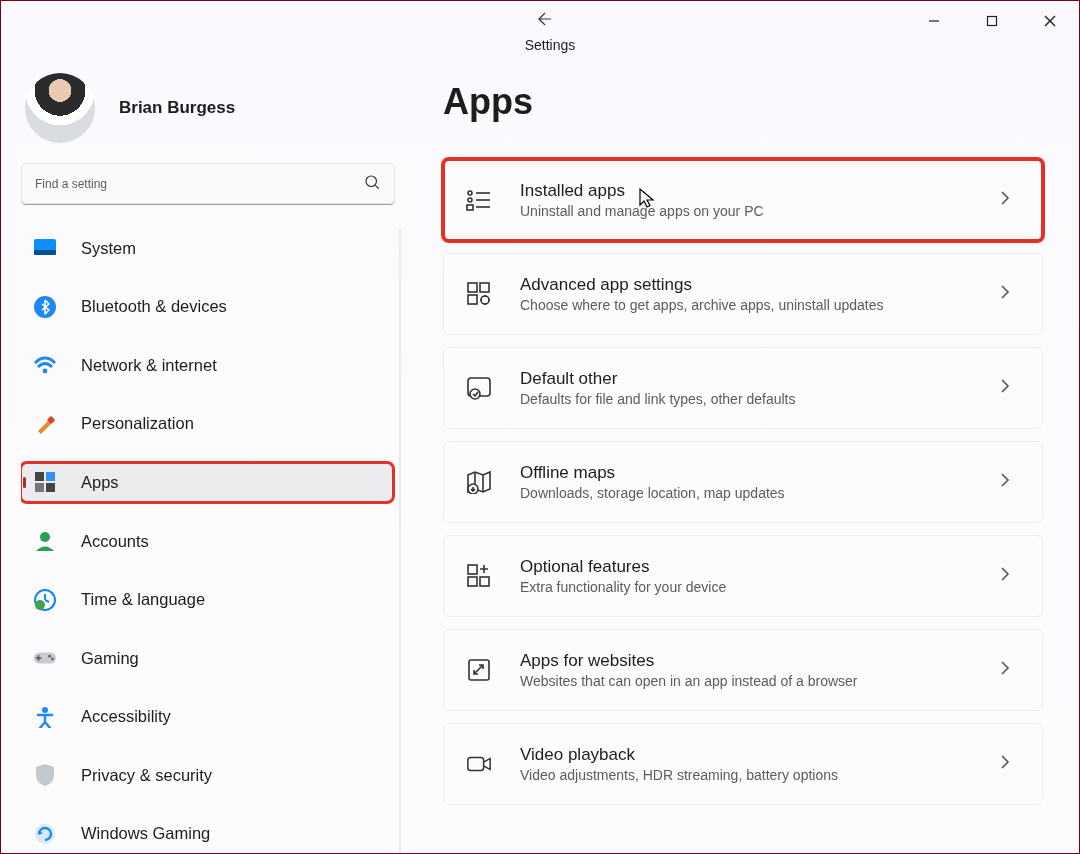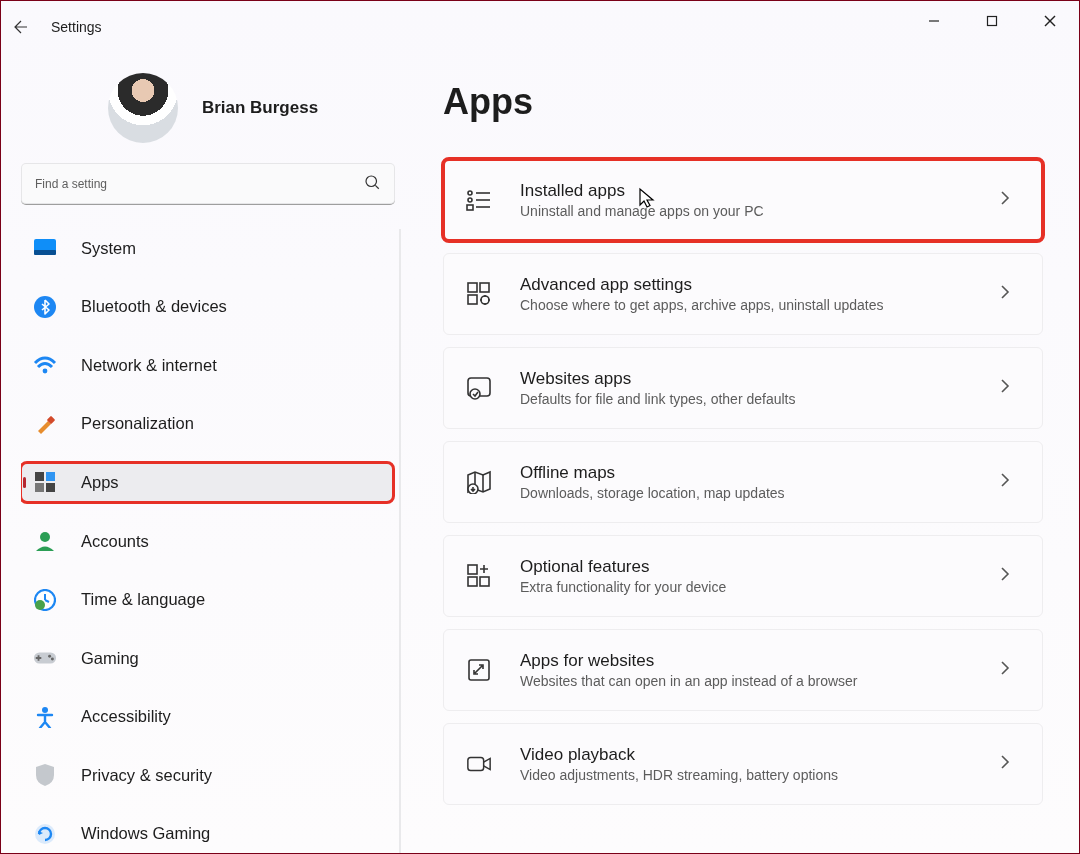--- a/index.html
+++ b/index.html
@@ -10,20 +10,22 @@
     height: 854px;
     overflow: hidden;
     color: #1d1d1d;
     border: 1px solid #7a0018;
     position: relative;
   }
   .titlebar {
     display: flex;
     align-items: center;
     height: 52px;
+    padding-left: 20px;
+    flex-direction: column;
   }
   .titlebar .back {
     width: 40px; height: 40px;
     display:flex;align-items:center;justify-content:center;
     margin-right: 10px;
   }
   .titlebar .title { font-size: 14px; }
   .window-controls {
     position: absolute;
     right: 0; top: 0;
@@ -41,21 +43,20 @@
     width: 400px;
     padding: 20px 0 0 20px;
     display: flex;
     flex-direction: column;
   }
   .user-block {
     display: flex;
     align-items: center;
     margin-bottom: 20px;
     padding-left: 4px;
-    justify-content: center;
   }
   .avatar {
     width: 70px; height: 70px;
     border-radius: 50%;
     background: radial-gradient(circle at 50% 25%, #e8c9b3 0 18%, #2b2b2b 18% 40%, #fff 40% 55%, #d9dde2 55% 100%);
     margin-right: 24px;
     overflow:hidden;
   }
   .user-name { font-weight: 700; font-size: 17px; }
   .search {
@@ -367,21 +368,21 @@
         </div>
         <div class="card">
           <span class="cicon">
             <svg width="26" height="24" viewBox="0 0 26 24">
               <rect x="2" y="2" width="22" height="18" rx="3" stroke="#333" stroke-width="1.6" fill="none"></rect>
               <circle cx="9" cy="18" r="5" fill="#fcfbfd" stroke="#333" stroke-width="1.6"></circle>
               <path d="M7 18 l2 2 l3-4" stroke="#333" stroke-width="1.6" fill="none"></path>
             </svg>
           </span>
           <span class="ctext">
-            <span class="ctitle">Websites apps</span>
+            <span class="ctitle">Default other</span>
             <span class="csub">Defaults for file and link types, other defaults</span>
           </span>
           <span class="chev"><svg width="10" height="16" viewBox="0 0 10 16" fill="none" stroke="#555" stroke-width="1.6">
               <path d="M2 2 L8 8 L2 14"></path>
             </svg></span>
         </div>
         <div class="card">
           <span class="cicon">
             <svg width="26" height="24" viewBox="0 0 26 24">
               <path d="M2 5 L9 2 L17 5 L24 2 V19 L17 22 L9 19 L2 22 Z" stroke="#333" stroke-width="1.6" fill="none"></path>

